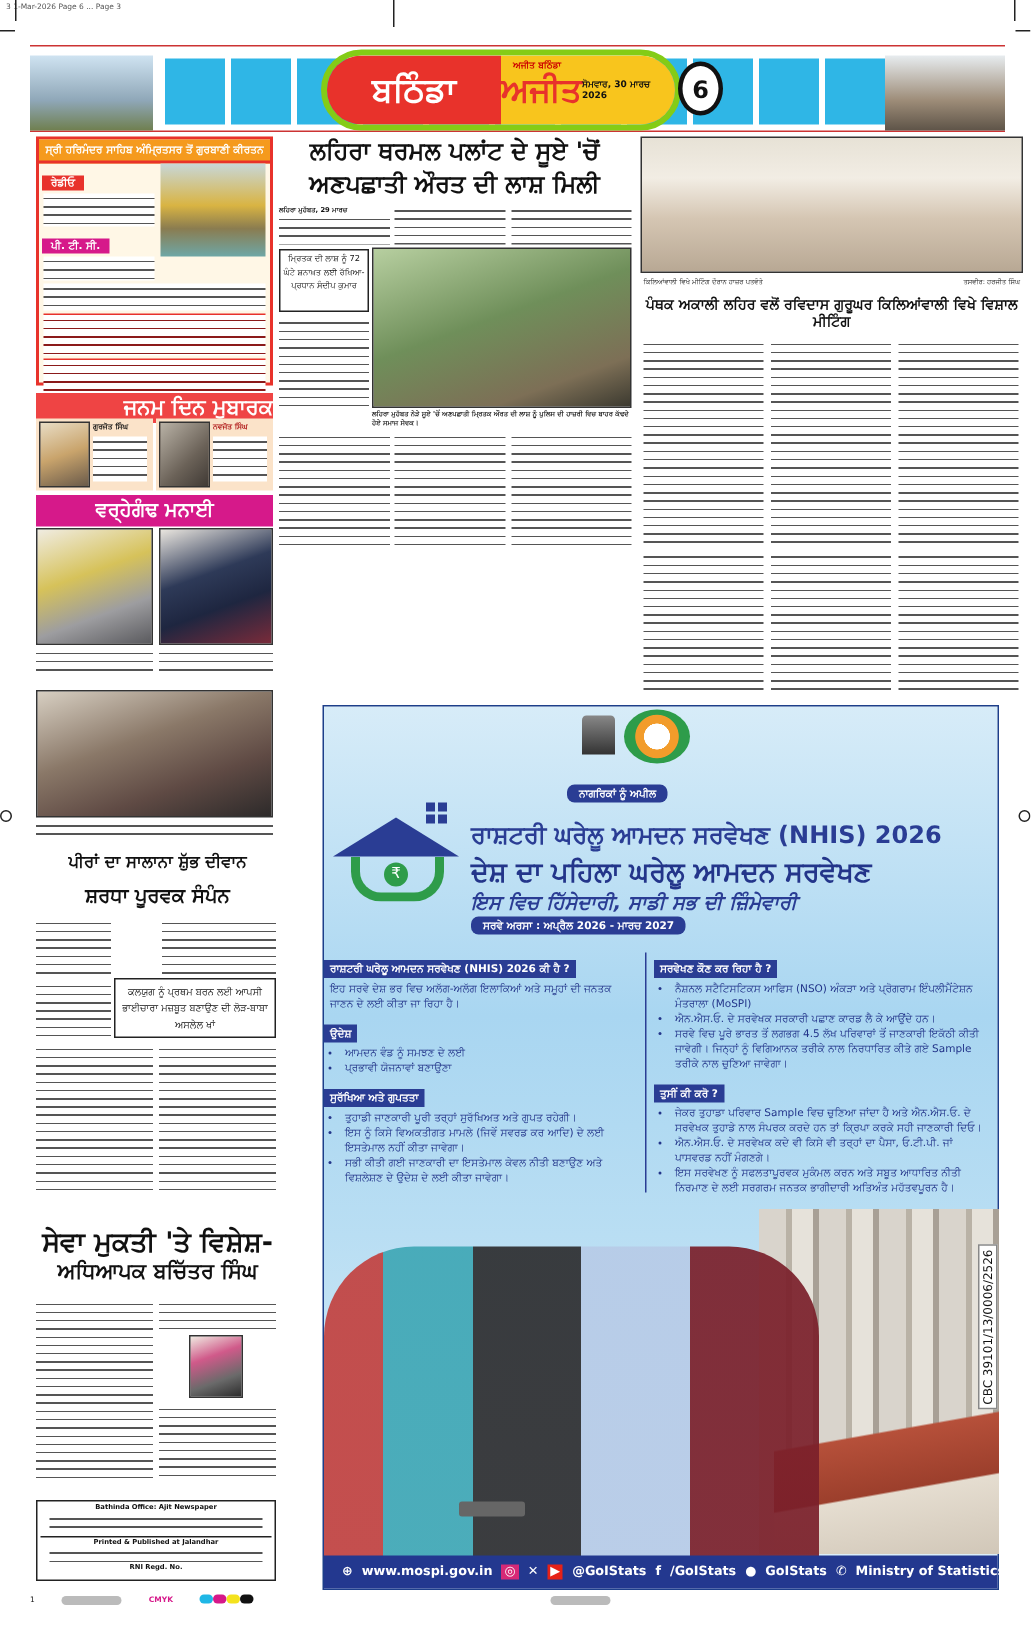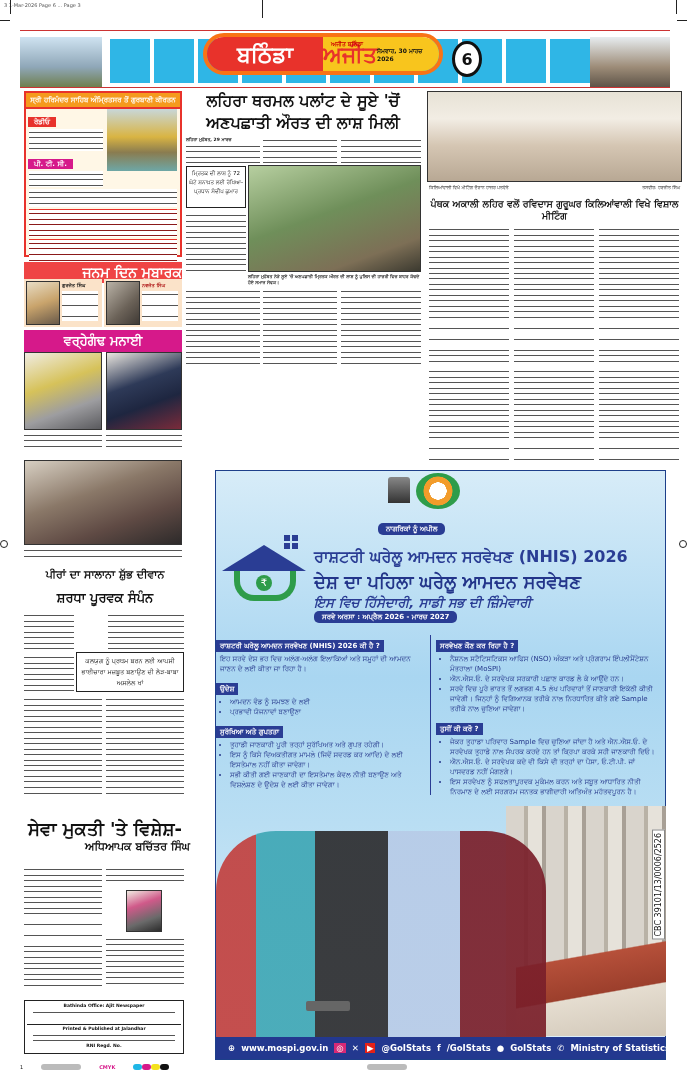--- a/index.html
+++ b/index.html
@@ -5,21 +5,21 @@
   * { box-sizing: border-box; margin: 0; padding: 0; }
   body { width: 687px; height: 1089px; background: #ffffff; font-family: "DejaVu Sans", sans-serif; position: relative; overflow: hidden; color: #111; }
   .abs { position: absolute; }
   .slug { left: 4px; top: 2px; font-size: 5px; color: #555; white-space: nowrap; }
   .crop { background: #222; }
   
   .mast { left: 20px; top: 30px; width: 650px; height: 58px; border-top: 1px solid #c33; border-bottom: 1px solid #c33; }
   .mast-bg { left: 90px; top: 8px; width: 480px; height: 44px; background: repeating-linear-gradient(90deg,#2fb6e6 0 40px,#fff 40px 44px); }
   .mast-photo-l { left: 0; top: 6px; width: 82px; height: 50px; background: linear-gradient(#cfe3f1, #8fa7b8 60%, #6f7f4f); }
   .mast-photo-r { right: 0; top: 6px; width: 80px; height: 50px; background: linear-gradient(#e7ecef, #9d8c78 60%, #5e5448); }
-  .logo { left: 183px; top: 2px; width: 240px; height: 42px; border-radius: 30px; border: 4px solid #f97316; overflow: hidden; display: flex; }
+  .logo { left: 194px; top: 2px; width: 240px; height: 54px; border-radius: 30px; border: 4px solid #84cc16; overflow: hidden; display: flex; }
   .logo-red { width: 50%; background: #e8322b; color: #fff; font-weight: bold; font-size: 22px; display: flex; align-items: center; justify-content: center; }
   .logo-yel { width: 50%; background: #f8c51d; color: #e8322b; font-weight: bold; font-size: 22px; display: flex; flex-direction: row; align-items: center; justify-content: center; position: relative; }
   .logo-sub { font-size: 6px; color: #c00; position: absolute; top: 3px; left: 8px; }
   .logo-date { font-size: 6px; color: #111; }
   .pageno { left: 432px; top: 10px; width: 30px; height: 36px; background: #fff; border: 3px solid #111; border-radius: 50%; font-size: 16px; font-weight: bold; display: flex; align-items: center; justify-content: center; }
   
   .gurbani { left: 24px; top: 91px; width: 158px; height: 166px; border: 2px solid #e8322b; background: #fff7e6; }
   .gurbani-head { background: #f59a1d; color: #fff; font-size: 7px; font-weight: bold; padding: 3px; text-align: center; border-bottom: 2px solid #e8322b; }
   .tag-red { background: #e8322b; color: #fff; font-size: 7px; font-weight: bold; padding: 1px 6px; display: inline-block; margin: 2px; }
   .tag-pink { background: #d6198a; color: #fff; font-size: 7px; font-weight: bold; padding: 1px 6px; display: inline-block; margin: 2px; }
@@ -113,21 +113,21 @@
 <div class="abs fill-lines" style="left:24px;top:612px;width:50px;height:40px;"></div>
 <div class="abs fill-lines" style="left:108px;top:612px;width:76px;height:40px;"></div>
 <div class="abs" style="left:76px;top:652px;width:108px;height:40px;border:1px solid #222;padding:3px;font-size:6.5px;text-align:center;line-height:11px;background:#fff;">
   <span>ਕਲਯੁਗ ਨੂੰ ਪ੍ਰਥਮ ਬਰਨ ਲਈ ਆਪਸੀ ਭਾਈਚਾਰਾ ਮਜ਼ਬੂਤ ਬਣਾਉਣ ਦੀ ਲੋੜ-ਬਾਬਾ ਅਸਲੇਲ ਖਾਂ</span>
 </div>
 <div class="abs fill-lines" style="left:24px;top:654px;width:50px;height:40px;"></div>
 <div class="abs fill-lines" style="left:24px;top:696px;width:78px;height:100px;"></div>
 <div class="abs fill-lines" style="left:106px;top:696px;width:78px;height:100px;"></div>
 
 <div class="abs head-xl" style="left:20px;top:818px;width:170px;font-size:18px;">ਸੇਵਾ ਮੁਕਤੀ 'ਤੇ ਵਿਸ਼ੇਸ਼-</div>
-<div class="abs head-xl" style="left:20px;top:840px;width:170px;font-size:11px;text-align:right;">ਅਧਿਆਪਕ ਬਚਿੱਤਰ ਸਿੰਘ</div>
+<div class="abs head-xl" style="left:20px;top:840px;width:170px;font-size:14px;">ਅਧਿਆਪਕ ਬਚਿੱਤਰ ਸਿੰਘ</div>
 <div class="abs fill-lines" style="left:24px;top:866px;width:78px;height:120px;"></div>
 <div class="abs fill-lines" style="left:106px;top:866px;width:78px;height:20px;"></div>
 <div class="abs photo-warm" style="left:126px;top:890px;width:36px;height:42px;background:linear-gradient(160deg,#f0ebe2,#d05a8a 35%,#6a6a6a 70%,#2c2c2c);"></div>
 <div class="abs fill-lines" style="left:106px;top:936px;width:78px;height:50px;"></div>
 
 <div class="abs" style="left:24px;top:1000px;width:160px;height:54px;border:1px solid #222;padding:2px;text-align:center;">
   <div style="font-size:4.5px;font-weight:bold;">Bathinda Office: Ajit Newspaper</div>
   <div class="fill-lines" style="height:14px;margin:1px 6px;"></div>
   <div style="font-size:4.5px;font-weight:bold;border-top:1px solid #222;padding-top:1px;">Printed &amp; Published at Jalandhar</div>
   <div class="fill-lines" style="height:10px;margin:1px 6px;"></div>
@@ -173,21 +173,21 @@
     <div class="abs" style="left:34px;top:40px;width:16px;height:16px;border-radius:50%;background:#2e9c4a;color:#fff;font-size:10px;text-align:center;line-height:16px;">₹</div>
     <div class="abs" style="left:62px;top:0;width:6px;height:6px;background:#2a3d94;box-shadow:8px 0 #2a3d94,0 8px #2a3d94,8px 8px #2a3d94;"></div>
   </div>
   <div class="abs ad-h1" style="left:98px;top:76px;">ਰਾਸ਼ਟਰੀ ਘਰੇਲੂ ਆਮਦਨ ਸਰਵੇਖਣ (NHIS) 2026</div>
   <div class="abs ad-h2" style="left:98px;top:100px;">ਦੇਸ਼ ਦਾ ਪਹਿਲਾ ਘਰੇਲੂ ਆਮਦਨ ਸਰਵੇਖਣ</div>
   <div class="abs ad-h3" style="left:98px;top:124px;">ਇਸ ਵਿਚ ਹਿੱਸੇਦਾਰੀ, ਸਾਡੀ ਸਭ ਦੀ ਜ਼ਿੰਮੇਵਾਰੀ</div>
   <div class="abs pill" style="left:98px;top:140px;">ਸਰਵੇ ਅਰਸਾ : ਅਪ੍ਰੈਲ 2026 - ਮਾਰਚ 2027</div>
 
   <div class="abs" style="left:0;top:162px;width:210px;">
     <div class="box-head">ਰਾਸ਼ਟਰੀ ਘਰੇਲੂ ਆਮਦਨ ਸਰਵੇਖਣ (NHIS) 2026 ਕੀ ਹੈ ?</div>
-    <div class="ad-text" style="padding:2px 4px;">ਇਹ ਸਰਵੇ ਦੇਸ਼ ਭਰ ਵਿਚ ਅਲੱਗ-ਅਲੱਗ ਇਲਾਕਿਆਂ ਅਤੇ ਸਮੂਹਾਂ ਦੀ ਆਮਦਨ ਜਾਣਨ ਦੇ ਲਈ ਕੀਤਾ ਜਾ ਰਿਹਾ ਹੈ।</div>
+    <div class="ad-text" style="padding:2px 4px;">ਇਹ ਸਰਵੇ ਦੇਸ਼ ਭਰ ਵਿਚ ਅਲੱਗ-ਅਲੱਗ ਇਲਾਕਿਆਂ ਅਤੇ ਸਮੂਹਾਂ ਦੀ ਜਨਤਕ ਜਾਣਨ ਦੇ ਲਈ ਕੀਤਾ ਜਾ ਰਿਹਾ ਹੈ।</div>
     <div class="box-head">ਉਦੇਸ਼</div>
     <ul class="ad-text" style="padding:2px 4px;">
       <li>ਆਮਦਨ ਵੰਡ ਨੂੰ ਸਮਝਣ ਦੇ ਲਈ</li>
       <li>ਪ੍ਰਭਾਵੀ ਯੋਜਨਾਵਾਂ ਬਣਾਉਣਾ</li>
     </ul>
     <div class="box-head">ਸੁਰੱਖਿਆ ਅਤੇ ਗੁਪਤਤਾ</div>
     <ul class="ad-text" style="padding:2px 4px;">
       <li>ਤੁਹਾਡੀ ਜਾਣਕਾਰੀ ਪੂਰੀ ਤਰ੍ਹਾਂ ਸੁਰੱਖਿਅਤ ਅਤੇ ਗੁਪਤ ਰਹੇਗੀ।</li>
       <li>ਇਸ ਨੂੰ ਕਿਸੇ ਵਿਅਕਤੀਗਤ ਮਾਮਲੇ (ਜਿਵੇਂ ਸਵਰਡ ਕਰ ਆਦਿ) ਦੇ ਲਈ ਇਸਤੇਮਾਲ ਨਹੀਂ ਕੀਤਾ ਜਾਵੇਗਾ।</li>
       <li>ਸਭੀ ਕੀਤੀ ਗਈ ਜਾਣਕਾਰੀ ਦਾ ਇਸਤੇਮਾਲ ਕੇਵਲ ਨੀਤੀ ਬਣਾਉਣ ਅਤੇ ਵਿਸ਼ਲੇਸ਼ਣ ਦੇ ਉਦੇਸ਼ ਦੇ ਲਈ ਕੀਤਾ ਜਾਵੇਗਾ।</li>

